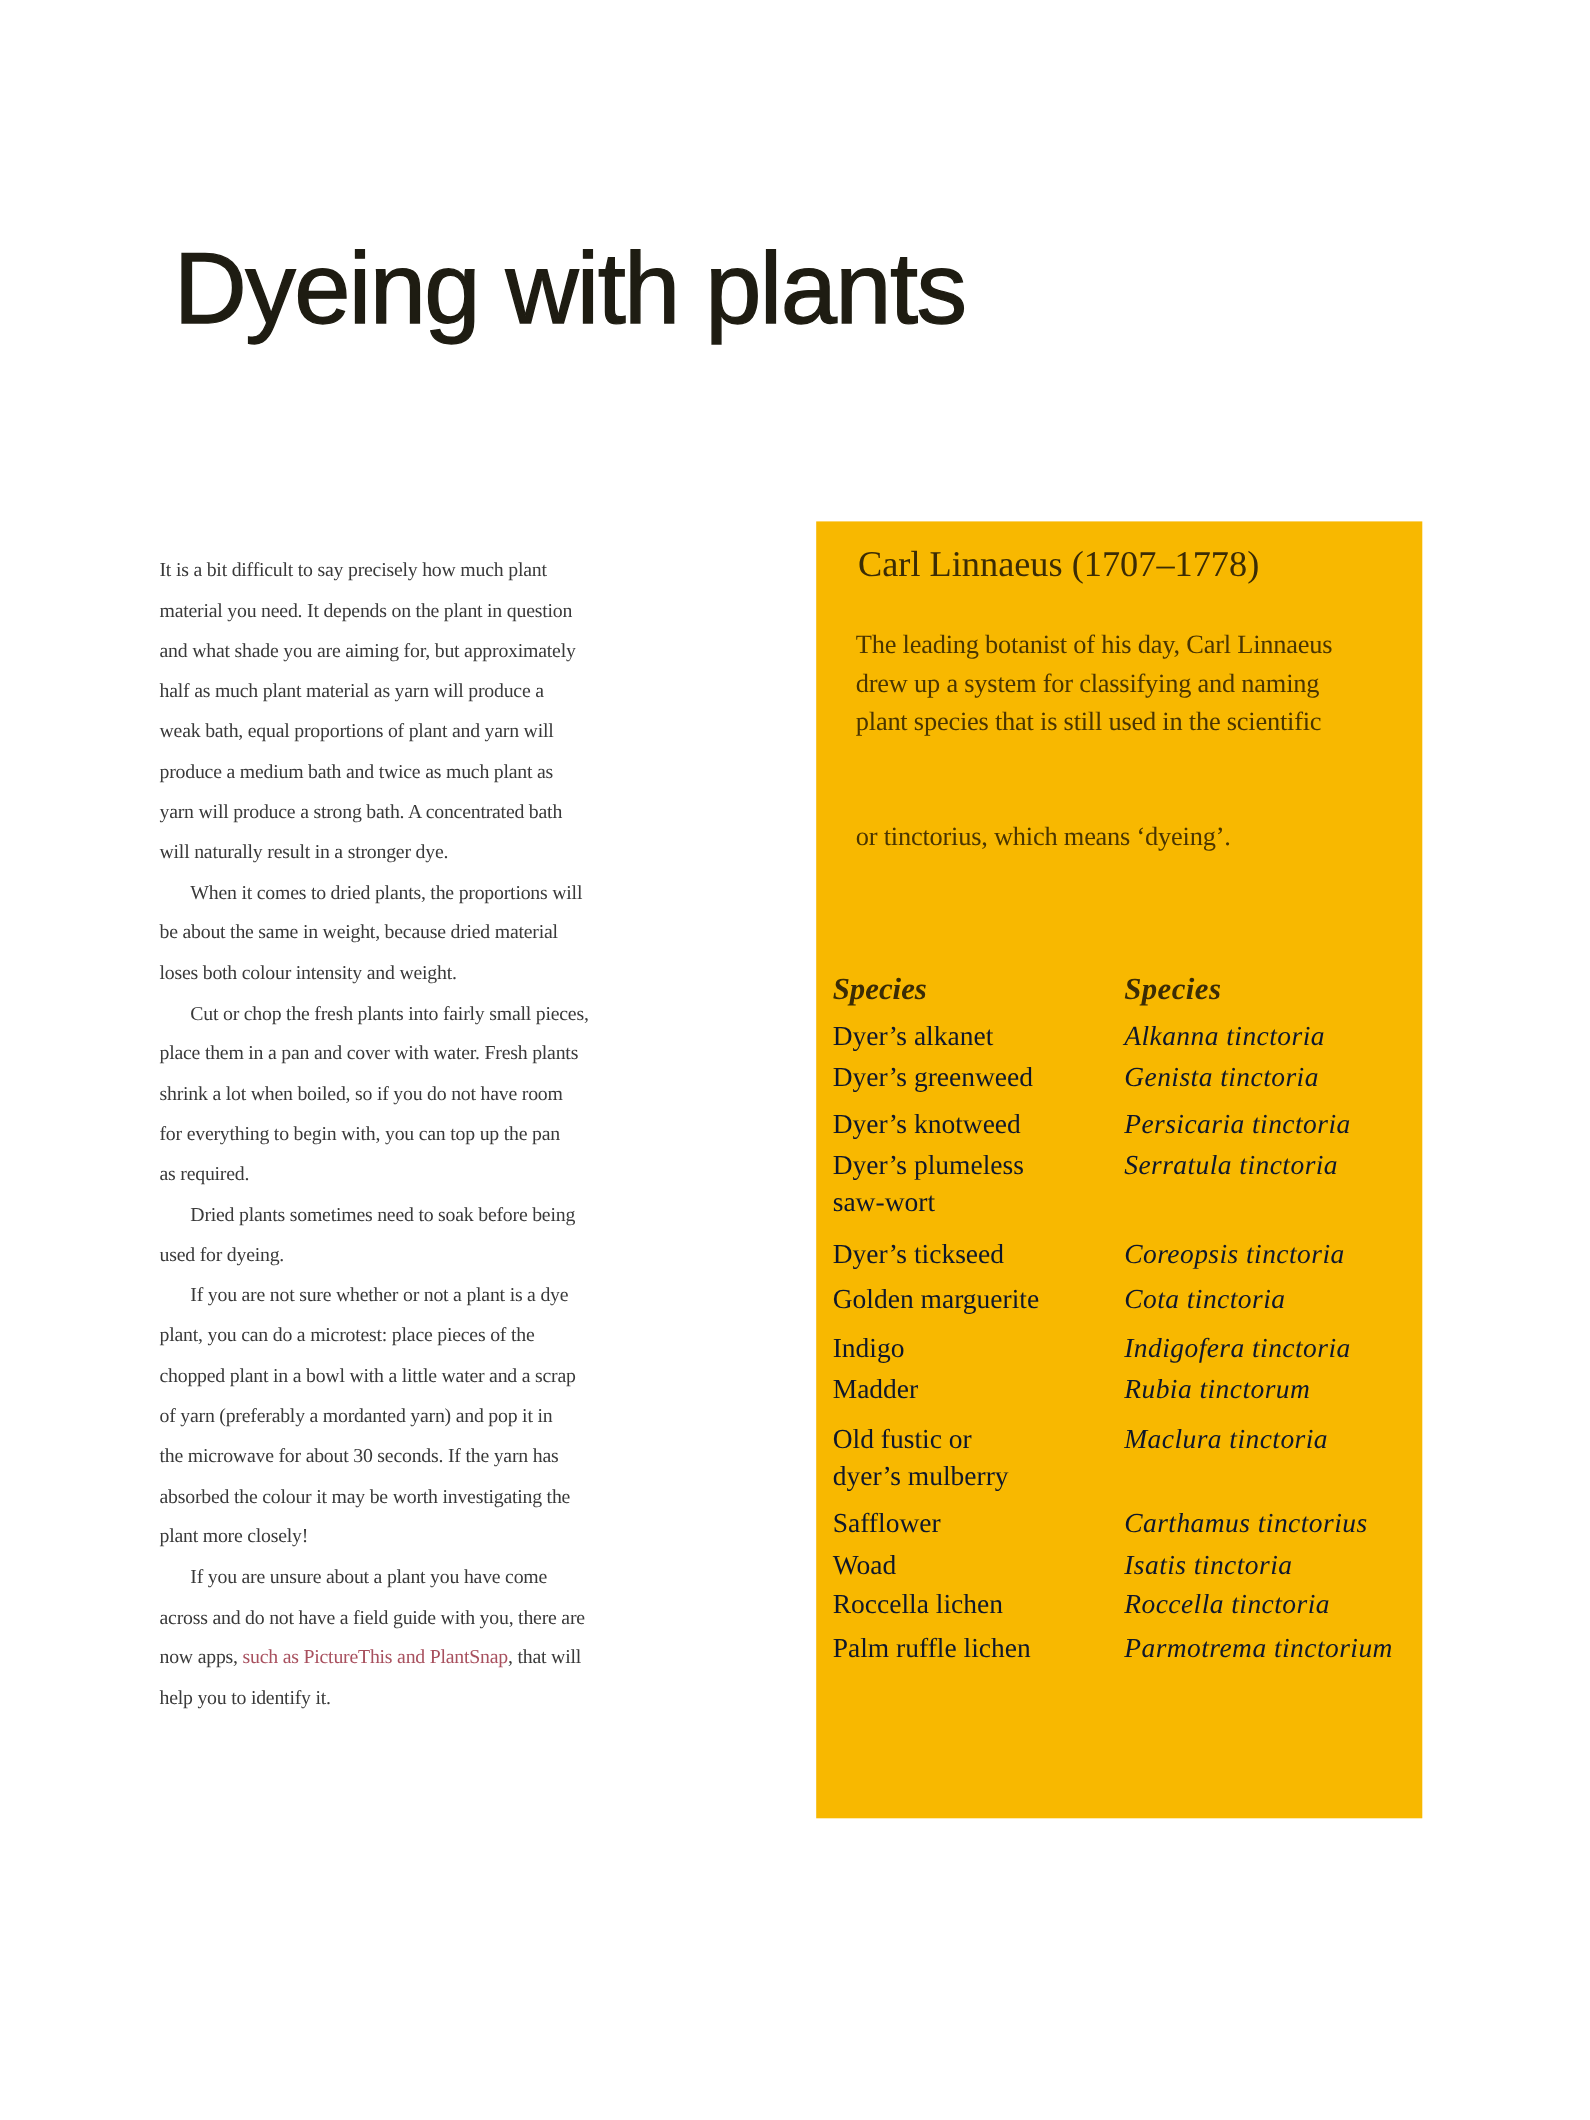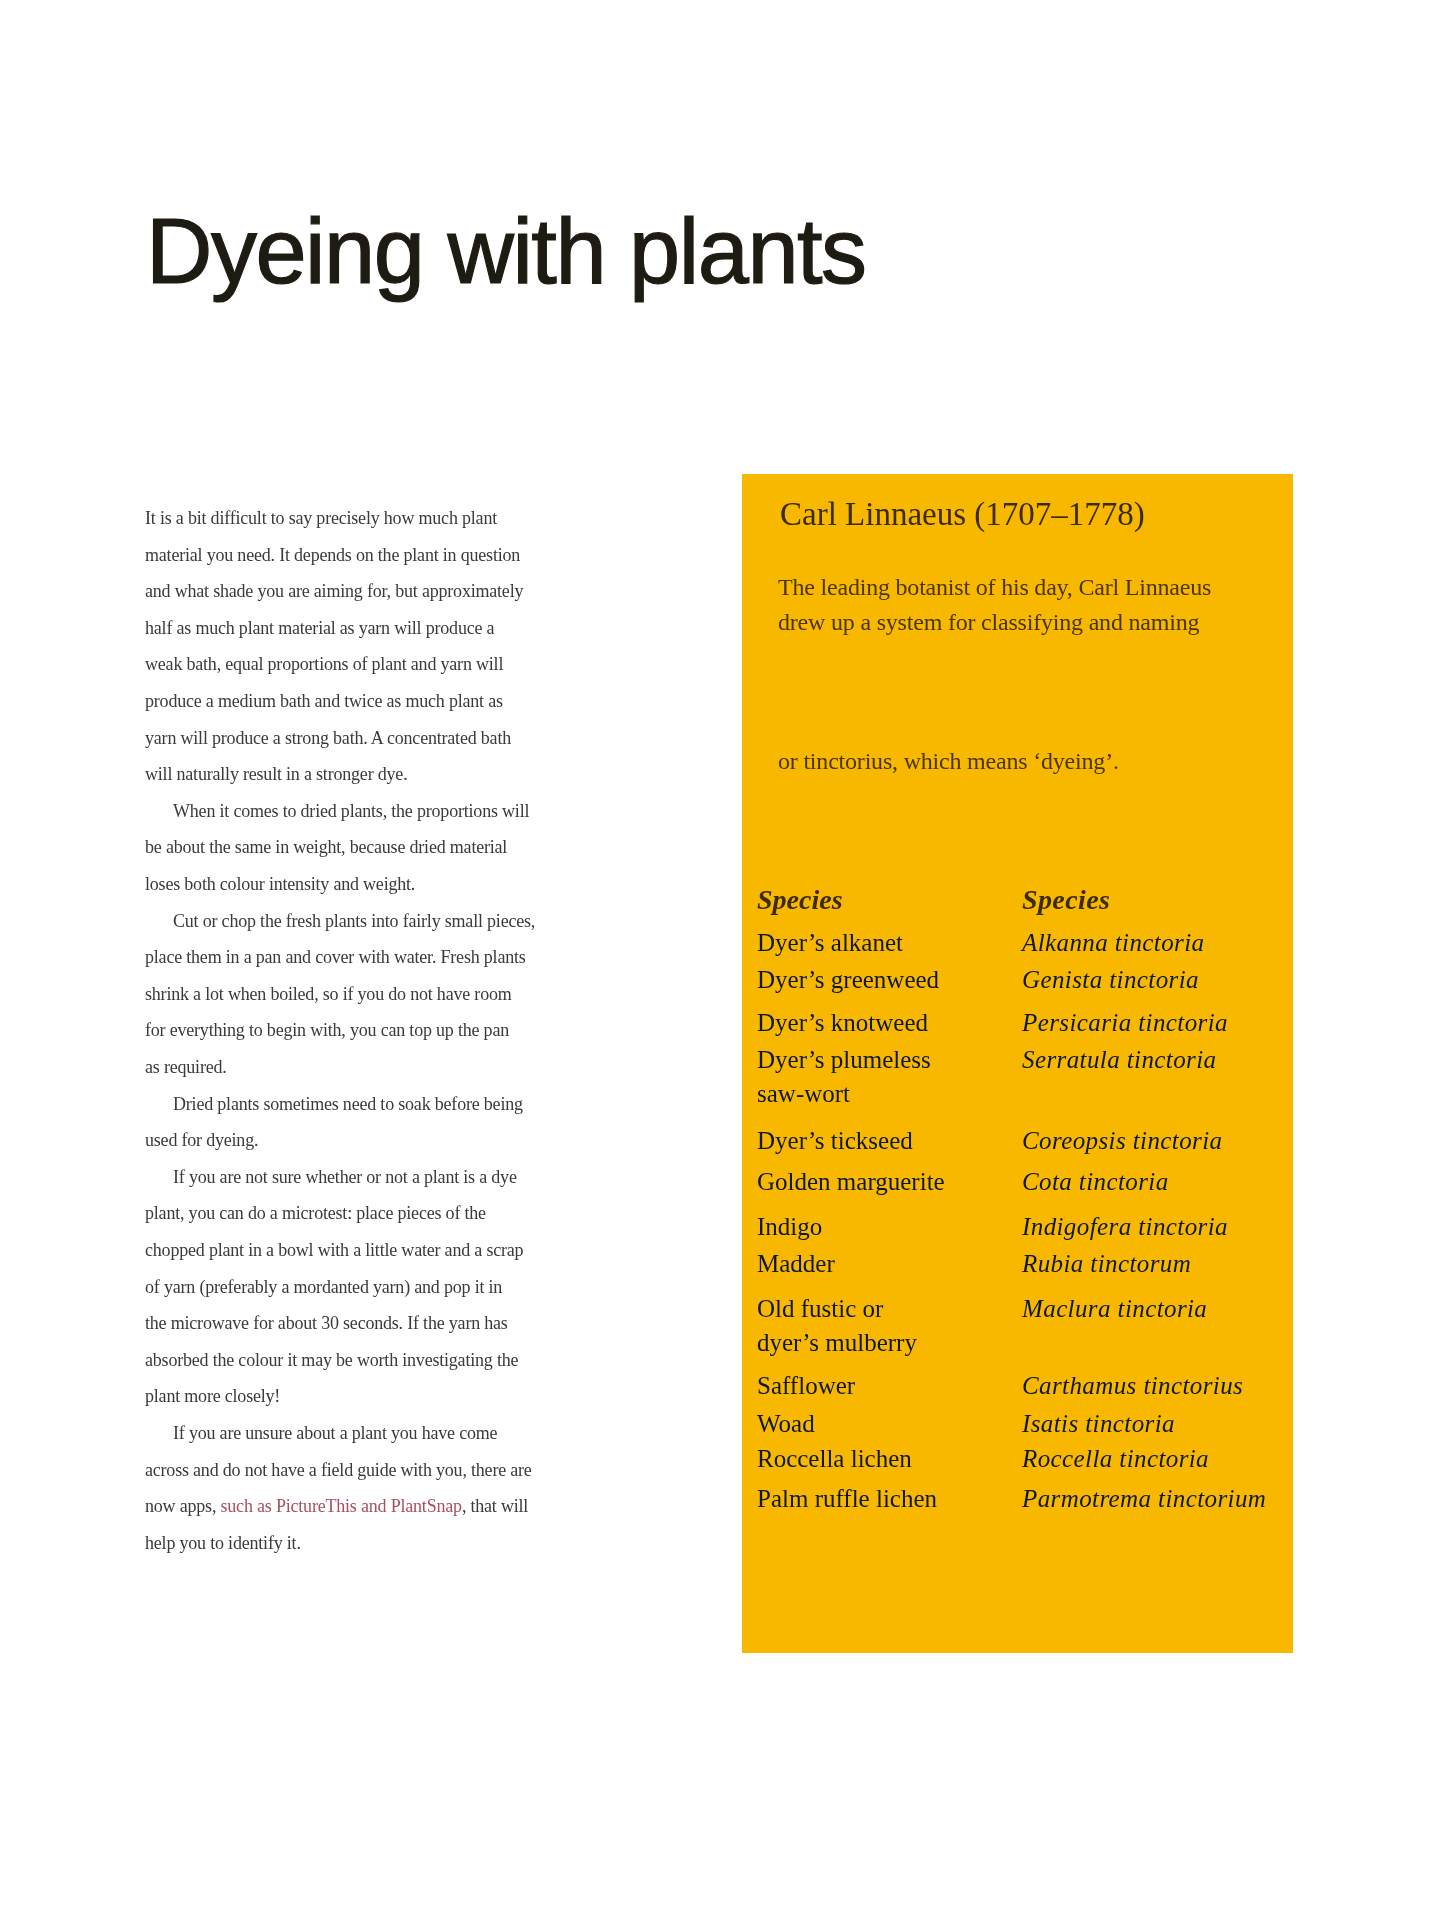--- a/index.html
+++ b/index.html
@@ -4,21 +4,21 @@
 <style>
   html, body { margin: 0; padding: 0; }
   body {
     width: 1445px; height: 1927px; background: #ffffff; position: relative; overflow: hidden;
     font-family: "DejaVu Serif", serif;
   }
   .title {
     position: absolute; left: 146px; top: 196px;
     font-family: "Liberation Sans", sans-serif; font-weight: 400;
     font-size: 92px; line-height: 110px; letter-spacing: -1.5px;
-    color: #1e1c12; margin: 0; white-space: nowrap;
+    color: #1e1c12; margin: 12px; white-space: nowrap;
     -webkit-text-stroke: 1.2px #1e1c12;
   }
   .left-col {
     position: absolute; left: 145px; top: 500px; width: 570px;
   }
   .left-col .line {
     position: absolute; left: 0; height: 36px; white-space: nowrap;
     font-family: "Liberation Serif", serif; font-size: 18px; line-height: 36px;
     color: #3a3a3a; letter-spacing: -0.2px;
   }
@@ -84,20 +84,21 @@
   <div class="line" style="top:951.6px">across and do not have a field guide with you, there are</div>
   <div class="line" style="top:988.2px"><span>now apps, </span><span class="link">such as PictureThis and PlantSnap</span><span>, that will</span></div>
   <div class="line" style="top:1024.8px">help you to identify it.</div>
 </div>
 
 <aside class="sidebar">
   <div class="heading">Carl Linnaeus (1707–1778)</div>
 
   <div class="bline" style="top:96px">The leading botanist of his day, Carl Linnaeus</div>
   <div class="bline" style="top:130.8px">drew up a system for classifying and naming</div>
+  <div class="bline" style="top:165.6px">plant species that is still used in the scientific</div>
   <div class="bline" style="top:270px">or tinctorius, which means ‘dyeing’.</div>
 
   <div>
     <div class="cell col1 hdr" style="top:409px">Species</div>
     <div class="cell col2 hdr" style="top:409px">Species</div>
 
     <div class="cell col1" style="top:452px">Dyer’s alkanet</div>
     <div class="cell col2" style="top:452px">Alkanna tinctoria</div>
 
     <div class="cell col1" style="top:489px">Dyer’s greenweed</div>

